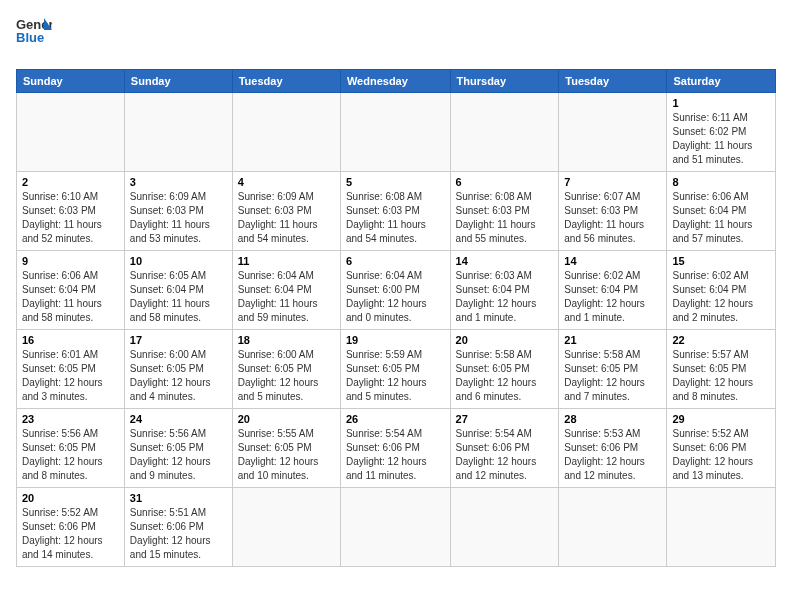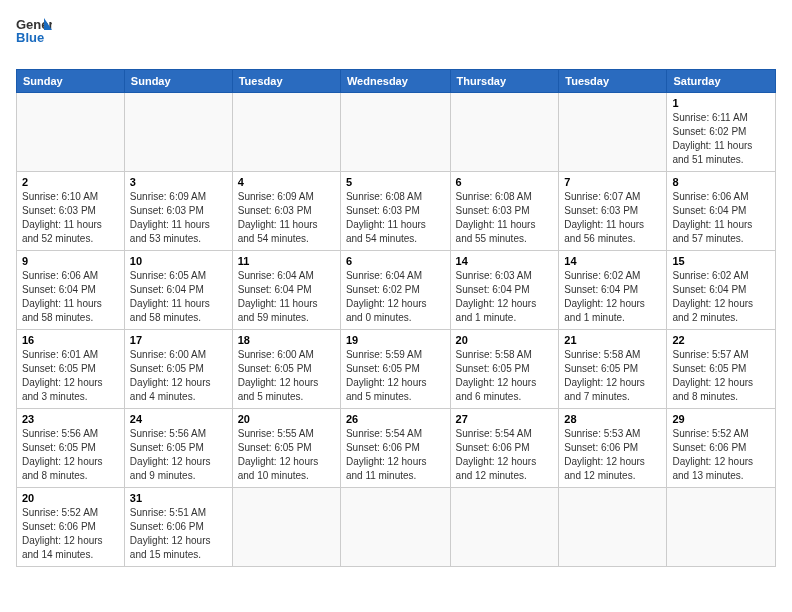--- a/index.html
+++ b/index.html
@@ -178,21 +178,21 @@
         </td>
         <td>
           <span class="day-number">11</span>
           <div class="day-info">Sunrise: 6:04 AM
 Sunset: 6:04 PM
 Daylight: 11 hours and 59 minutes.</div>
         </td>
         <td>
           <span class="day-number">6</span>
           <div class="day-info">Sunrise: 6:04 AM
-Sunset: 6:02 PM
+Sunset: 6:00 PM
 Daylight: 12 hours and 0 minutes.</div>
         </td>
         <td>
           <span class="day-number">14</span>
           <div class="day-info">Sunrise: 6:03 AM
 Sunset: 6:04 PM
 Daylight: 12 hours and 1 minute.</div>
         </td>
         <td>
           <span class="day-number">14</span>

